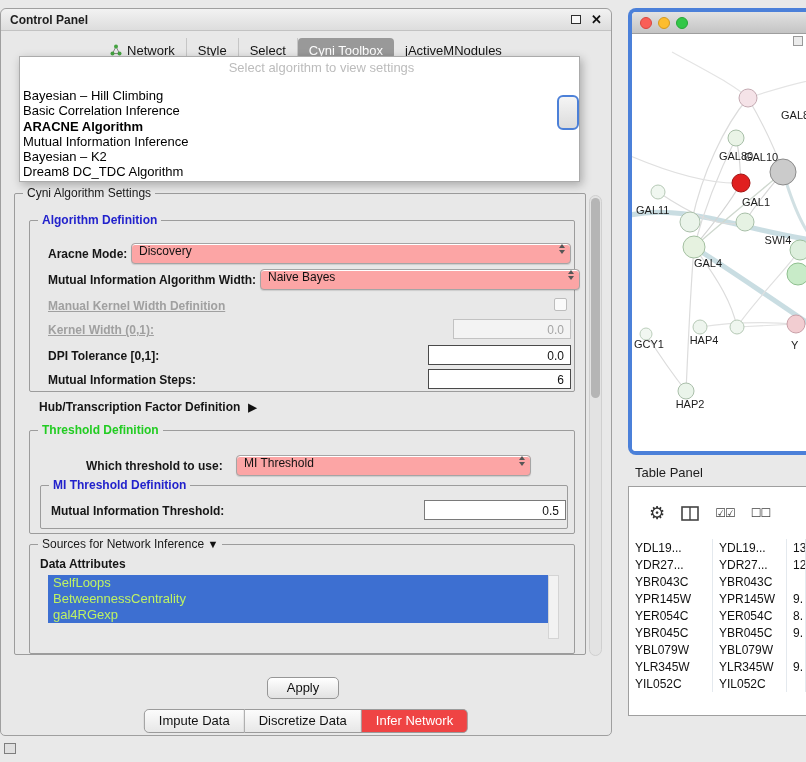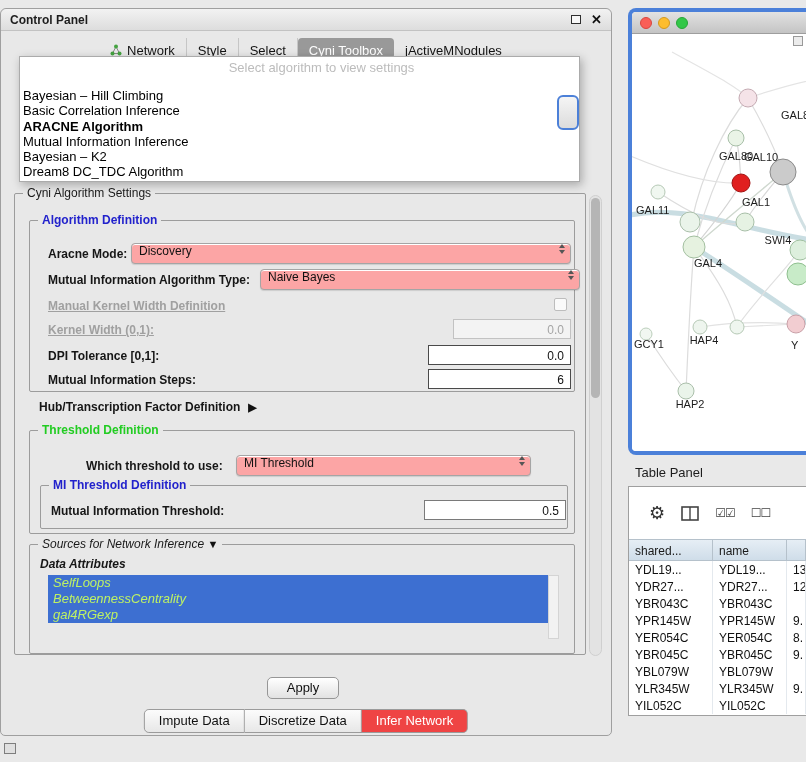--- a/index.html
+++ b/index.html
@@ -69,21 +69,21 @@
   .l-steps  { left:18px; top:152px; }  .f-steps  { left:398px; top:148px; width:143px; height:20px; }
 
   .hub-row { position:absolute; left:24px; top:206px; font-size:12px; font-weight:bold; color:#161616; display:flex; align-items:center; gap:8px; }
   .tri { font-size:11px; color:#111; }
 
   .thr-group { left:14px; top:236px; width:546px; height:104px; }
   .l-which { left:56px; top:28px; }    .c-which { left:206px; top:24px; width:295px; height:21px; }
   .mi-group { left:10px; top:54px; width:528px; height:44px; }
   .l-mithr { left:10px; top:18px; }    .f-mithr { left:383px; top:14px; width:142px; height:20px; }
 
-  .src-group { left:14px; top:350px; width:546px; height:110px;font-style:italic; }
+  .src-group { left:14px; top:350px; width:546px; height:110px; }
   .l-dataattr { left:10px; top:12px; }
   .attr-list { position:absolute; left:18px; top:30px; width:500px; background:#fff; }
   .attr-item { background:#3d6fd1; color:#bef264; font-size:13px; height:16px; line-height:16px; padding-left:5px; white-space:nowrap; overflow:hidden; }
   .attr-scroll { position:absolute; left:518px; top:30px; width:11px; height:64px; background:#f2f2f2; border:1px solid #d4d4d4; }
 
   .cp-scroll { position:absolute; left:588px; top:186px; width:13px; height:461px; background:#e3e3e3;
                border:1px solid #cfcfcf; border-radius:7px; }
   .cp-thumb { position:absolute; left:1px; top:2px; width:9px; height:200px; background:#b5b5b5; border-radius:5px; }
 
   .apply-btn { position:absolute; left:266px; top:668px; width:72px; height:22px; background:linear-gradient(#ffffff,#e2e2e2);
@@ -192,21 +192,21 @@
 
       <span class="row-lbl l-aracne">Aracne Mode:</span>
       <div class="combo c-aracne">
         <span>Discovery</span>
         <span class="combo-arrows">
             <i class="up"></i>
             <i class="dn"></i>
           </span>
       </div>
 
-      <span class="row-lbl l-mitype">Mutual Information Algorithm Type:</span>
+      <span class="row-lbl l-mitype">Mutual Information Algorithm Width:</span>
       <div class="combo c-mitype">
         <span>Naive Bayes</span>
         <span class="combo-arrows">
             <i class="up"></i>
             <i class="dn"></i>
           </span>
       </div>
 
       <span class="row-lbl disabled l-manual">Manual Kernel Width Definition</span>
       <span class="checkbox cb-manual"></span>
@@ -345,25 +345,20 @@
     <span class="tp-icon gear">⚙</span>
     <span class="tp-icon">
       <svg width="18" height="15" viewBox="0 0 18 15">
           <rect x="1" y="1" width="16" height="13" fill="none" stroke="#444" stroke-width="1.6"></rect>
           <line x1="9" y1="1" x2="9" y2="14" stroke="#444" stroke-width="1.4"></line>
         </svg>
     </span>
     <span class="tp-icon checks">☑☑</span>
     <span class="tp-icon unchecks">☐☐</span>
   </div>
-  <div class="tp-header">
-    <div class="tp-col c1">shared...</div>
-    <div class="tp-col c2">name</div>
-    <div class="tp-col c3"></div>
-  </div>
   <div class="tp-body">
 
       <div class="tp-row">
         <div class="tp-cell c1">YDL19...</div>
         <div class="tp-cell c2">YDL19...</div>
         <div class="tp-cell c3">13</div>
       </div>
 
       <div class="tp-row">
         <div class="tp-cell c1">YDR27...</div>

